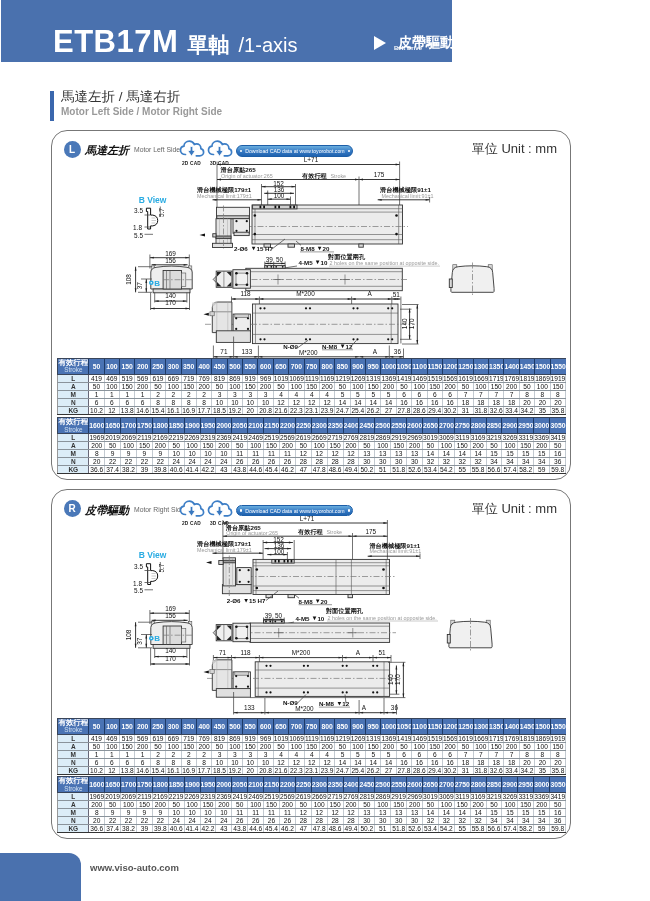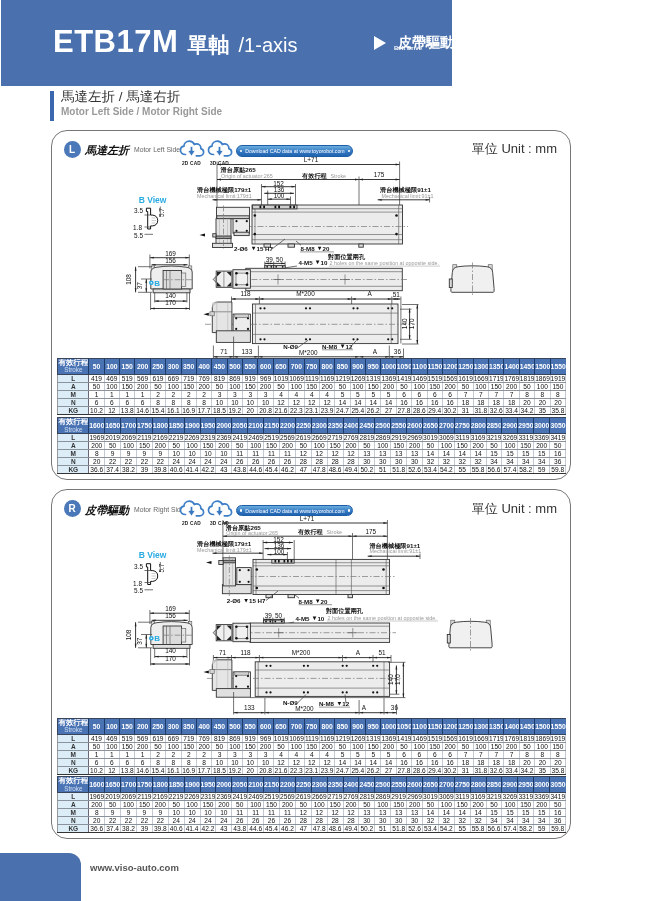--- a/index.html
+++ b/index.html
@@ -1,16 +1,16 @@
 <!DOCTYPE html>
 <html><head><meta charset="utf-8"><style>
 * { margin:0; padding:0; box-sizing:border-box; }
 html,body { width:650px; height:901px; background:#fff; font-family:"Liberation Sans",sans-serif; }
 body { position:relative; overflow:hidden; }
-.banner { position:absolute; left:1px; top:0; width:451px; height:86px; background:#4a71ae; }
+.banner { position:absolute; left:1px; top:0; width:451px; height:62px; background:#4a71ae; }
 .banner h1 { position:absolute; left:52px; top:26px; color:#fff; font-size:31px; line-height:31px; font-weight:bold; letter-spacing:0.5px; }
 .banner .cjk { font-size:21px; letter-spacing:0; }
 .banner .axis { font-size:20px; font-weight:normal; letter-spacing:0; }
 .belt { position:absolute; left:373px; top:35px; }
 .belt .tri { position:absolute; left:0; top:1px; width:0; height:0; border-left:12px solid #fff; border-top:7.5px solid transparent; border-bottom:7.5px solid transparent; }
 .belt .t1 { position:absolute; left:24px; top:-1px; color:#fff; font-weight:bold; font-size:14px; white-space:nowrap;text-align:right; }
 .belt .t2 { position:absolute; left:20px; top:10px; color:#fff; font-weight:bold; font-size:6px; white-space:nowrap; }
 .sechead { position:absolute; left:50px; top:90px; }
 .sechead .bar { position:absolute; left:0; top:1px; width:4px; height:30px; background:#3a67ad; }
 .sechead .zh { position:absolute; left:11px; top:-2px; font-size:13.5px; font-weight:normal; color:#333; white-space:nowrap; }

